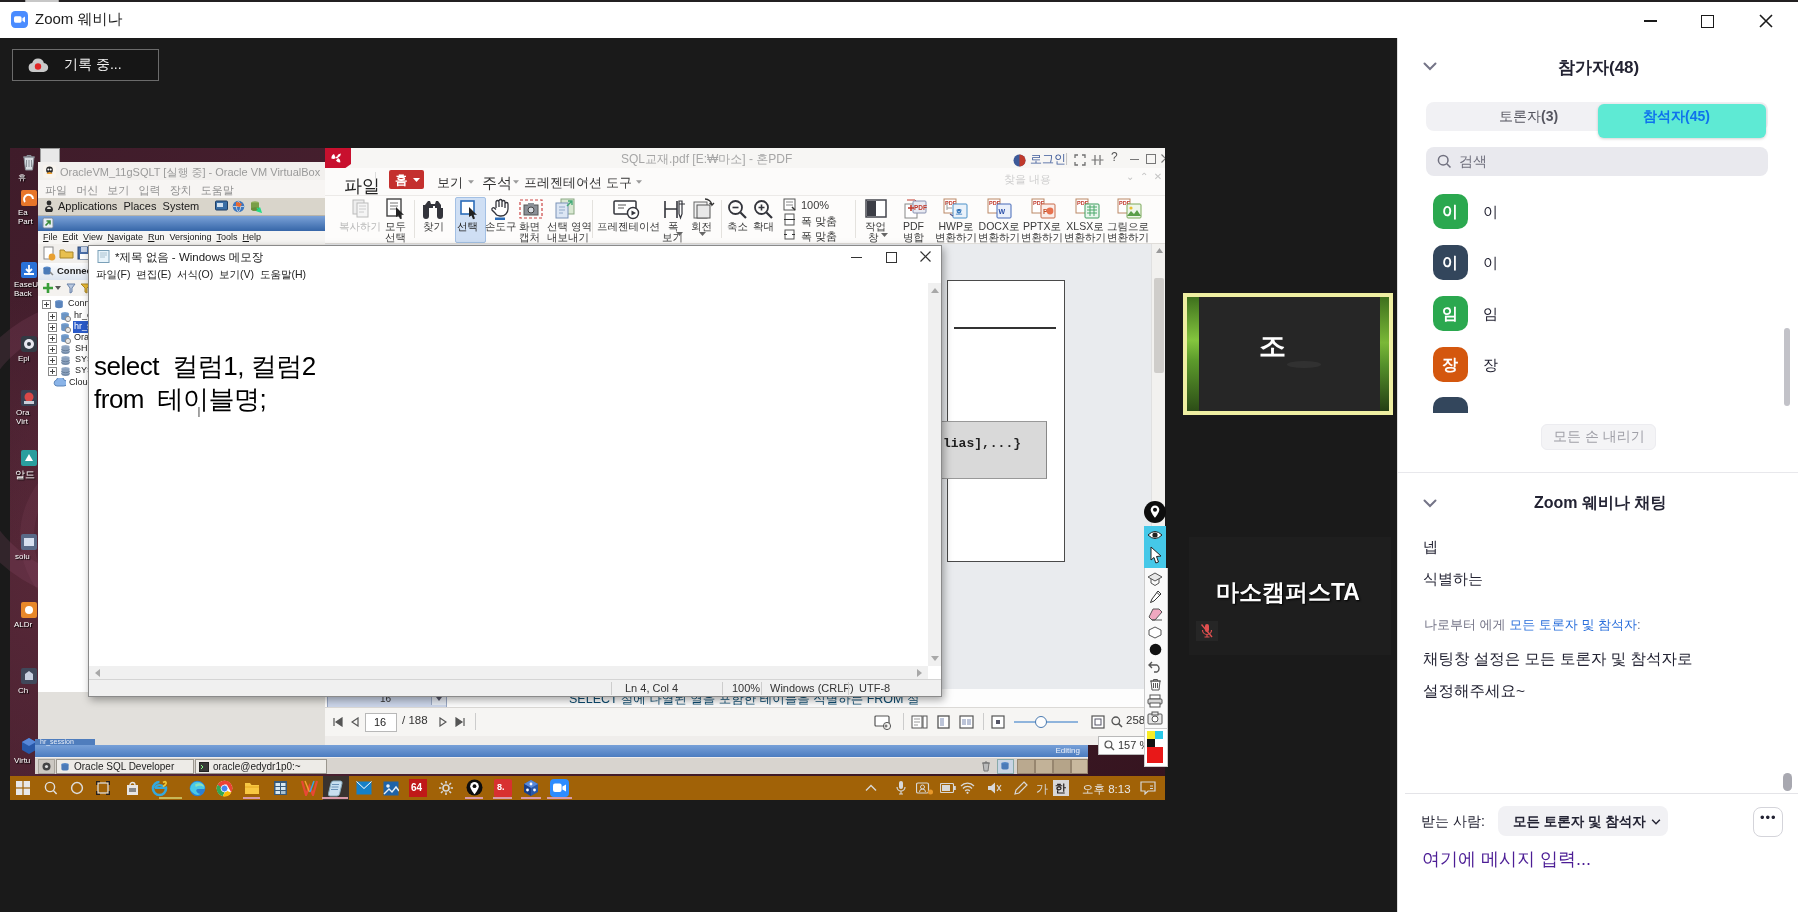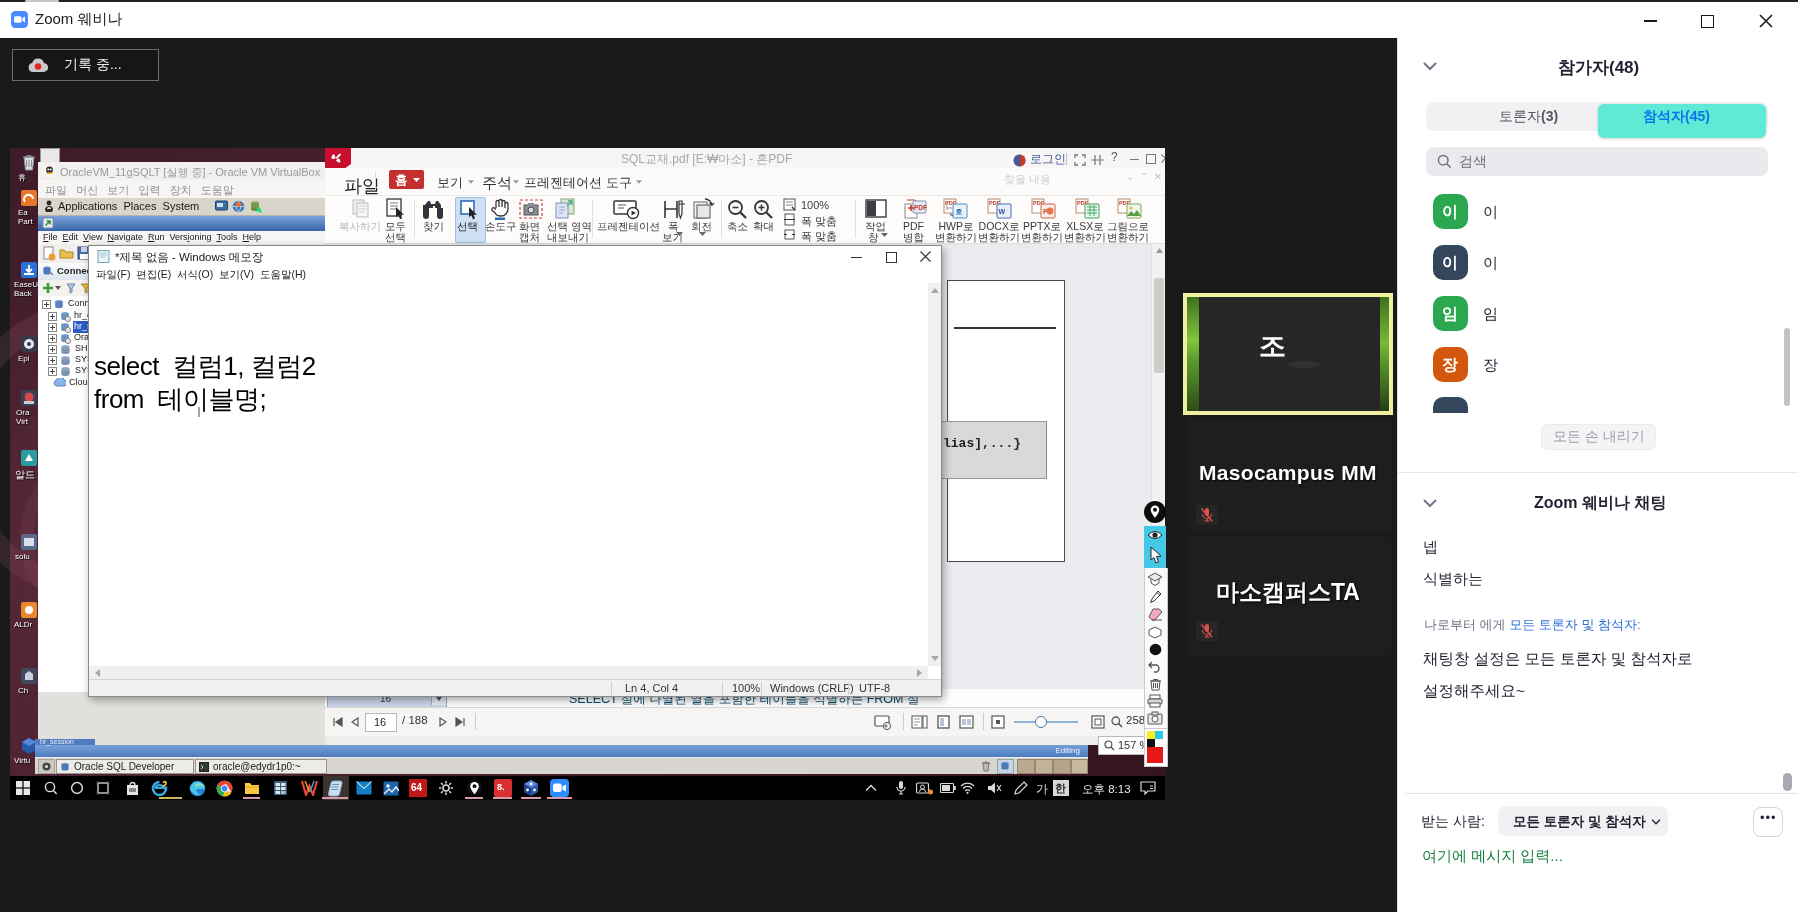--- a/index.html
+++ b/index.html
@@ -682,21 +682,21 @@
         <circle cx="8" cy="8" r="3" fill="#fff" stroke="#555"></circle>
       </svg>
     <div class="abs" style="left:1px;top:228px;width:22px;height:37px;background:#fff;border:1px solid #ccc">
       <div class="abs" style="left:2px;top:2px;width:8px;height:8px;background:#f8ec28"></div>
       <div class="abs" style="left:10px;top:2px;width:8px;height:8px;background:#28c8e8"></div>
       <div class="abs" style="left:2px;top:10px;width:8px;height:8px;background:#101010"></div>
       <div class="abs" style="left:2px;top:18px;width:16px;height:16px;background:#e81818"></div>
     </div>
   </div>
 
-  <div class="abs" id="wintaskbar" style="left:10px;top:776px;width:1155px;height:24px;background:#000000;z-index:9">
+  <div class="abs" id="wintaskbar" style="left:10px;top:776px;width:1155px;height:24px;background:#a16207;z-index:9">
     <svg class="abs" style="left:6px;top:5px" width="14" height="14" viewBox="0 0 14 14">
         <rect x="0" y="0" width="6.4" height="6.4" fill="#e8e8e8"></rect>
         <rect x="7.6" y="0" width="6.4" height="6.4" fill="#e8e8e8"></rect>
         <rect x="0" y="7.6" width="6.4" height="6.4" fill="#e8e8e8"></rect>
         <rect x="7.6" y="7.6" width="6.4" height="6.4" fill="#e8e8e8"></rect>
       </svg>
     <svg class="abs" style="left:34px;top:5px" width="14" height="14" viewBox="0 0 14 14">
         <circle cx="6" cy="6" r="4.6" fill="none" stroke="#e0e0e0" stroke-width="1.4"></circle>
         <path d="M9.4 9.4 Q11 11 12.6 13" stroke="#e0e0e0" stroke-width="1.4" fill="none"></path>
       </svg>
@@ -902,30 +902,20 @@
   </div>
 
   <div class="abs" id="tile1" style="left:1183px;top:293px;width:210px;height:122px;background:#efefa2;z-index:2">
     <div class="abs" style="left:4px;top:4px;right:4px;bottom:4px;background:#262626;overflow:hidden">
       <div class="abs" style="left:0;top:0;width:12px;height:100%;background:linear-gradient(#3e701d 0%,#84c53e 38%,#5d9c2c 55%,#2c4d17 100%)"></div>
       <div class="abs" style="right:0;top:0;width:9px;height:100%;background:linear-gradient(#3e701d 0%,#7ab837 40%,#54902a 60%,#253f14 100%)"></div>
       <div class="tx" style="left:72px;top:31px;font-size:27px;font-weight:bold;color:#fff;">조</div>
       <div class="abs" style="left:100px;top:64px;width:34px;height:7px;background:#3a3a3a;border-radius:50%;opacity:.55"></div>
     </div>
   </div>
-  <div class="abs" id="tile2" style="left:1189px;top:419px;width:202px;height:112px;background:#1e1e1e;z-index:2">
-    <div class="tx" style="left:10px;top:42px;font-size:21px;font-weight:bold;color:#fdfdfd;text-shadow:1px 1px 2px #000;letter-spacing:.3px">Masocampus MM</div>
-    <div class="abs" style="left:7px;top:86px;width:22px;height:20px;background:#262626">
-      <svg class="abs" style="left:3px;top:2px" width="16" height="16" viewBox="0 0 16 16">
-        <path d="M6 3 a2 2 0 0 1 4 0 v4 a2 2 0 0 1 -4 0 z" fill="#e04f4f"></path>
-        <path d="M3.5 7 a4.5 4.5 0 0 0 9 0 M8 11.5 v2.5 M5.5 14 h5" stroke="#e04f4f" stroke-width="1.2" fill="none"></path>
-        <path d="M2.5 1.5 L13 14" stroke="#e04f4f" stroke-width="1.4"></path>
-      </svg>
-    </div>
-  </div>
   <div class="abs" id="tile3" style="left:1189px;top:537px;width:202px;height:118px;background:#1e1e1e;z-index:2">
     <div class="tx" style="left:27px;top:40px;font-size:23px;font-weight:bold;color:#fdfdfd;text-shadow:1px 1px 2px #000">마소캠퍼스TA</div>
     <div class="abs" style="left:7px;top:84px;width:22px;height:20px;background:#262626">
       <svg class="abs" style="left:3px;top:2px" width="16" height="16" viewBox="0 0 16 16">
         <path d="M6 3 a2 2 0 0 1 4 0 v4 a2 2 0 0 1 -4 0 z" fill="#e04f4f"></path>
         <path d="M3.5 7 a4.5 4.5 0 0 0 9 0 M8 11.5 v2.5 M5.5 14 h5" stroke="#e04f4f" stroke-width="1.2" fill="none"></path>
         <path d="M2.5 1.5 L13 14" stroke="#e04f4f" stroke-width="1.4"></path>
       </svg>
     </div>
   </div>
@@ -996,16 +986,16 @@
     <div class="tx" style="left:23px;top:775px;font-size:14px;color:#232333">받는 사람:</div>
     <div class="abs" style="left:100px;top:768px;width:170px;height:30px;background:#f1f1f4;border-radius:8px">
       <div class="tx" style="left:15px;top:7px;font-size:13.5px;font-weight:bold;color:#232333">모든 토론자 및 참석자</div>
       <svg class="abs" style="left:153px;top:13px" width="10" height="6" viewBox="0 0 11 7">
           <path d="M1 1 L5.5 5.5 L10 1" stroke="#232333" stroke-width="1.7" fill="none"></path>
         </svg>
     </div>
     <div class="abs" style="left:355px;top:769px;width:28px;height:28px;border:1px solid #d4d4da;border-radius:8px">
       <div class="tx" style="left:6px;top:2px;font-size:13px;color:#232333;letter-spacing:1px">•••</div>
     </div>
-    <div class="tx" style="left:24px;top:809px;font-size:15px;color:#15803d">여기에 메시지 입력...</div>
+    <div class="tx" style="left:24px;top:809px;font-size:18px;color:#4c1d95">여기에 메시지 입력...</div>
   </div>
 
 </div>
 
 </body></html>

